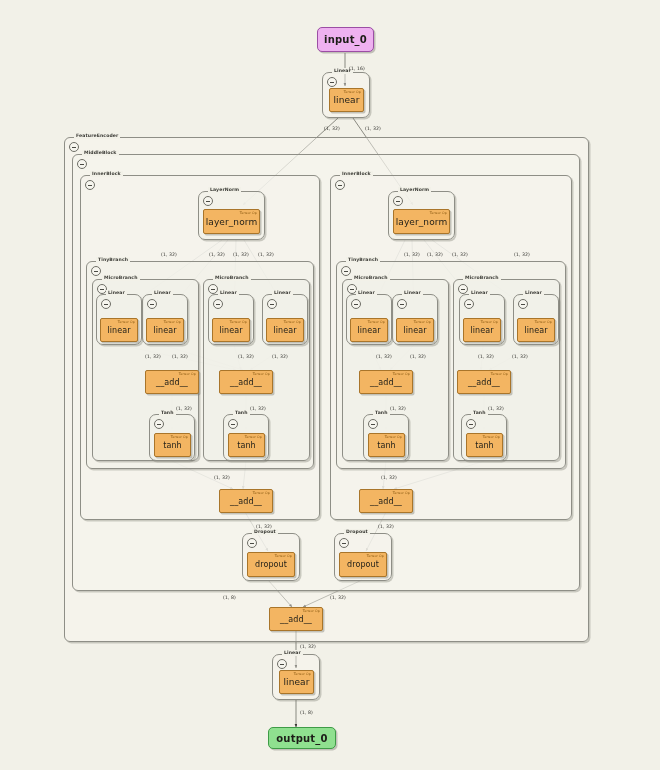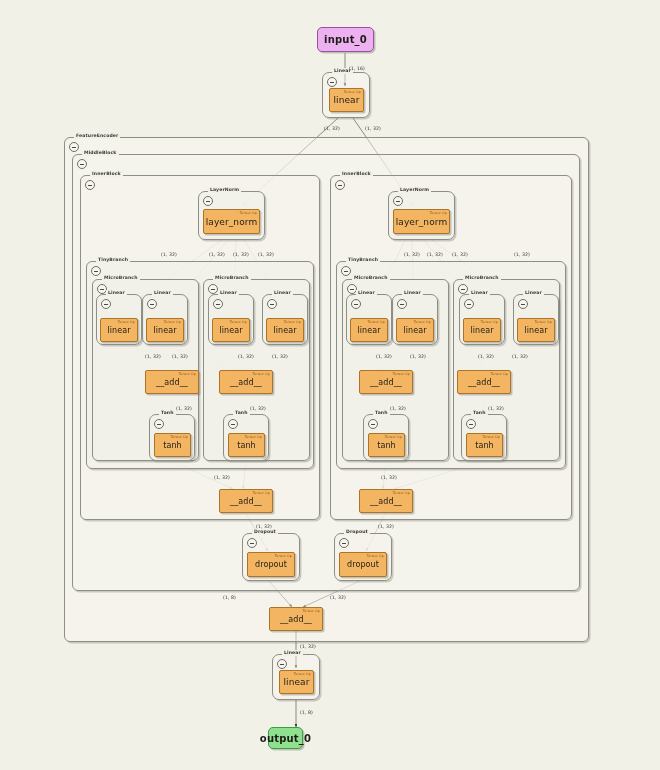--- a/index.html
+++ b/index.html
@@ -400,21 +400,21 @@
 
   <div class="group lvl0 leafbox" style="left:272px;top:654px;width:48px;height:46px;">
     <span class="grp-title">Linear</span>
     <span class="grp-toggle"></span>
   </div>
   <div class="op" style="left:279px;top:670px;width:35px;height:24px;">
     <span class="badge">Tensor Op</span>
     <span class="oplabel">linear</span>
   </div>
 
-  <div class="io output" style="left:268px;top:727px;width:35px;height:22px;">
+  <div class="io output" style="left:268px;top:727px;width:68px;height:22px;">
     <span class="iolabel">output_0</span>
   </div>
 
   <span class="elabel" style="left:349px;top:66px;">(1, 16)</span>
   <span class="elabel" style="left:324px;top:126px;">(1, 32)</span>
   <span class="elabel" style="left:365px;top:126px;">(1, 32)</span>
 
   <span class="elabel" style="left:161px;top:252px;">(1, 32)</span>
   <span class="elabel" style="left:209px;top:252px;">(1, 32)</span>
   <span class="elabel" style="left:233px;top:252px;">(1, 32)</span>

